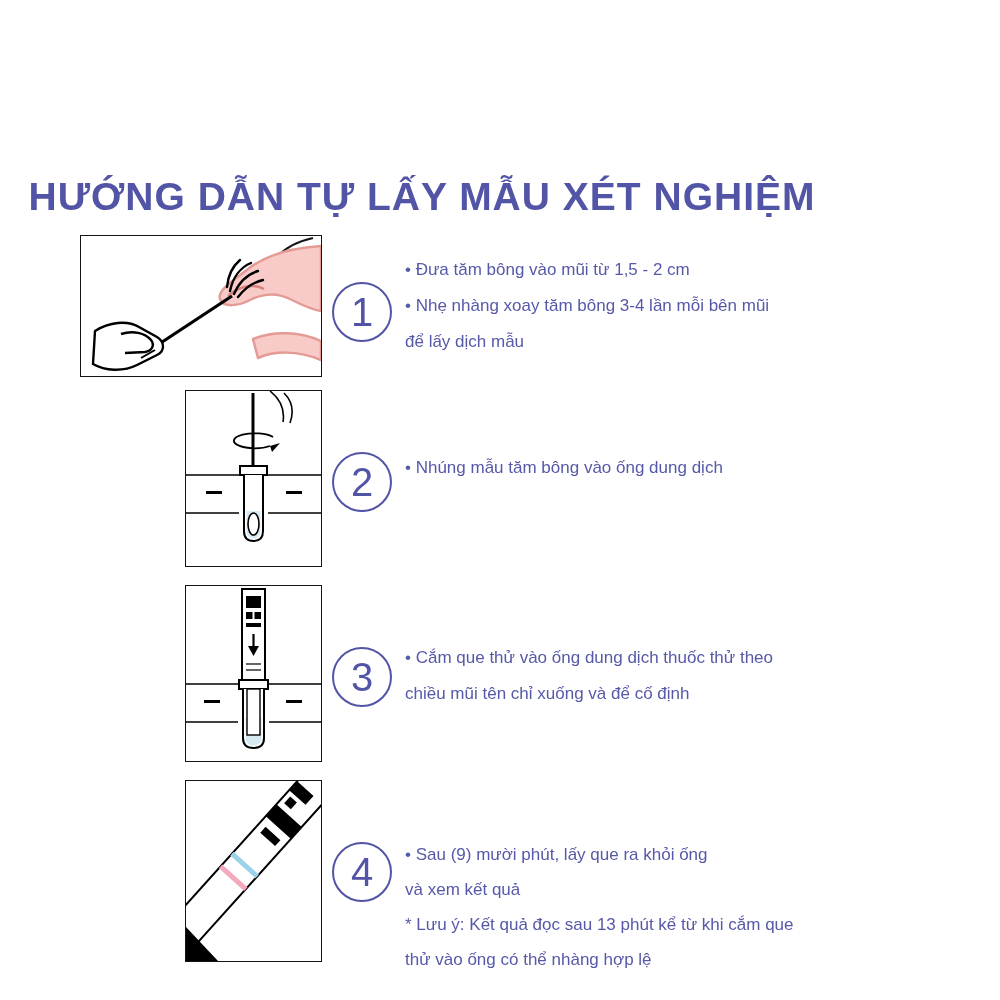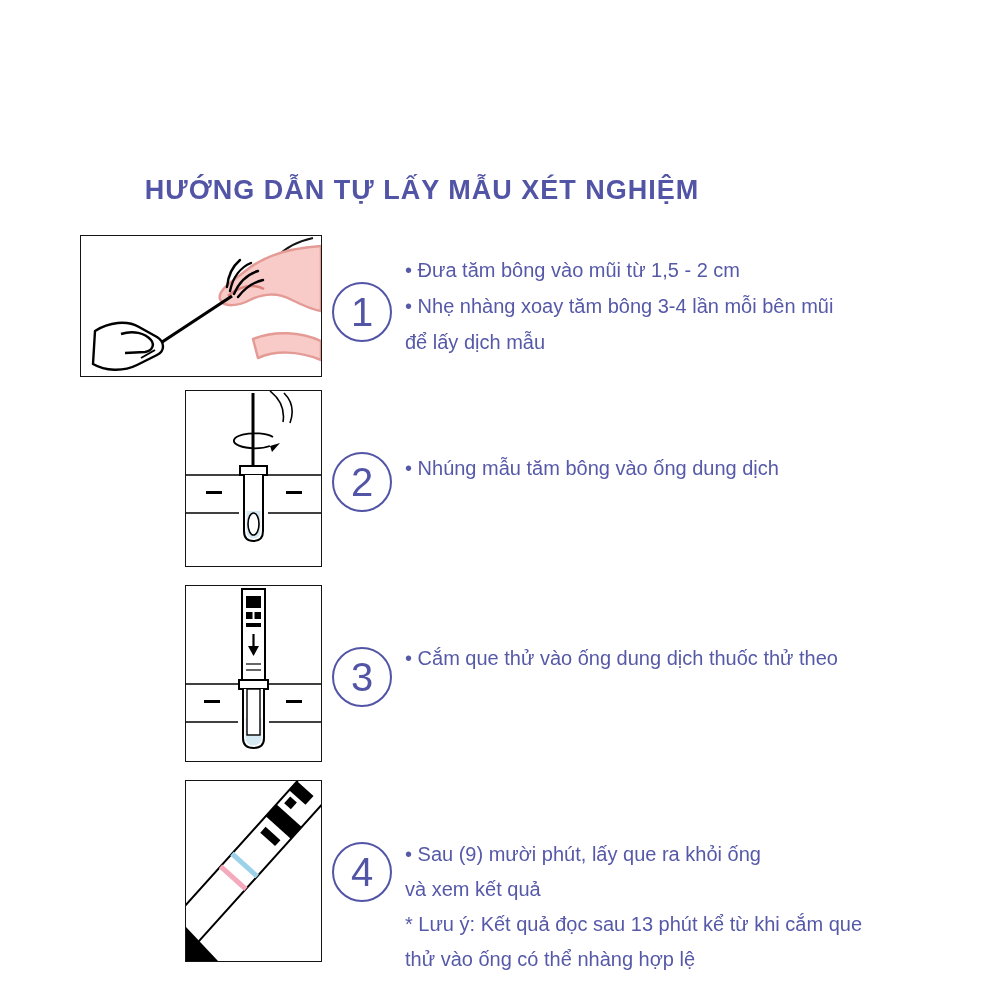--- a/index.html
+++ b/index.html
@@ -4,21 +4,21 @@
 <style>
   html,body{margin:0;padding:0}
   body{
     width:1000px;height:1000px;position:relative;overflow:hidden;
     background:#ffffff;
     font-family:"Liberation Sans", sans-serif;
   }
   .sheet{position:absolute;inset:0;background:#fff}
   .title{
     position:absolute;left:0;top:175px;width:844px;margin:0;
-    text-align:center;font-weight:700;font-size:27px;letter-spacing:1px;
+    text-align:center;font-weight:700;font-size:39px;letter-spacing:1px;
     color:var(--accent-color,#5254A6);
   }
   .illus{
     position:absolute;border:1.6px solid #141414;background:#fff;
   }
   .illus svg{display:block;width:100%;height:100%}
   #illus-1{left:80px;top:235px;width:240px;height:140px}
   #illus-2{left:185px;top:390px;width:135px;height:175px}
   #illus-3{left:185px;top:585px;width:135px;height:175px}
   #illus-4{left:185px;top:780px;width:135px;height:180px}
@@ -28,21 +28,21 @@
     color:var(--accent-color,#5254A6);
     display:flex;align-items:center;justify-content:center;
     font-size:40px;font-weight:400;
   }
   #badge-1{left:332px;top:282px}
   #badge-2{left:332px;top:452px}
   #badge-3{left:332px;top:647px}
   #badge-4{left:332px;top:842px}
   .lines{
     position:absolute;color:var(--text-color,#5659A8);
-    font-size:20px;
+    font-size:17px;
   }
   .lines div{white-space:nowrap;line-height:36px}
   #text-1{left:405px;top:252px}
   #text-2{left:405px;top:450px}
   #text-3{left:405px;top:640px}
   #text-4{left:405px;top:837px}
   #text-4 div{line-height:35px}
 </style>
 </head>
 <body>
@@ -136,20 +136,21 @@
       <path d="M 57 103 L 57 152 Q 57 162 67.5 162 Q 78 162 78 152 L 78 103" fill="#fff" stroke="#000" stroke-width="2"></path>
       <path d="M 59.5 132 L 59.5 151 Q 59.5 159.5 67.5 159.5 Q 75.5 159.5 75.5 151 L 75.5 132 Z" fill="#D6EAF4"></path>
       <rect x="61" y="103" width="13" height="46" fill="#fff" stroke="#000" stroke-width="1.4"></rect>
     </svg>
   </div>
   <div class="badge" id="badge-3">
     <span>3</span>
   </div>
   <div class="lines" id="text-3">
     <div>• Cắm que thử vào ống dung dịch thuốc thử theo</div>
+    <div>chiều mũi tên chỉ xuống và để cố định</div>
   </div>
 
   <div class="illus" id="illus-4">
     <svg viewBox="0 0 135 180">
       <g transform="translate(-8,158) rotate(-48)">
         <rect x="0" y="-17" width="215" height="34" rx="4" fill="#fff" stroke="#000" stroke-width="2"></rect>
         <g fill="#000">
           <rect x="150" y="-17" width="16" height="34"></rect>
           <rect x="172" y="-12" width="9" height="9"></rect>
           <rect x="185" y="-17" width="12" height="22"></rect>

